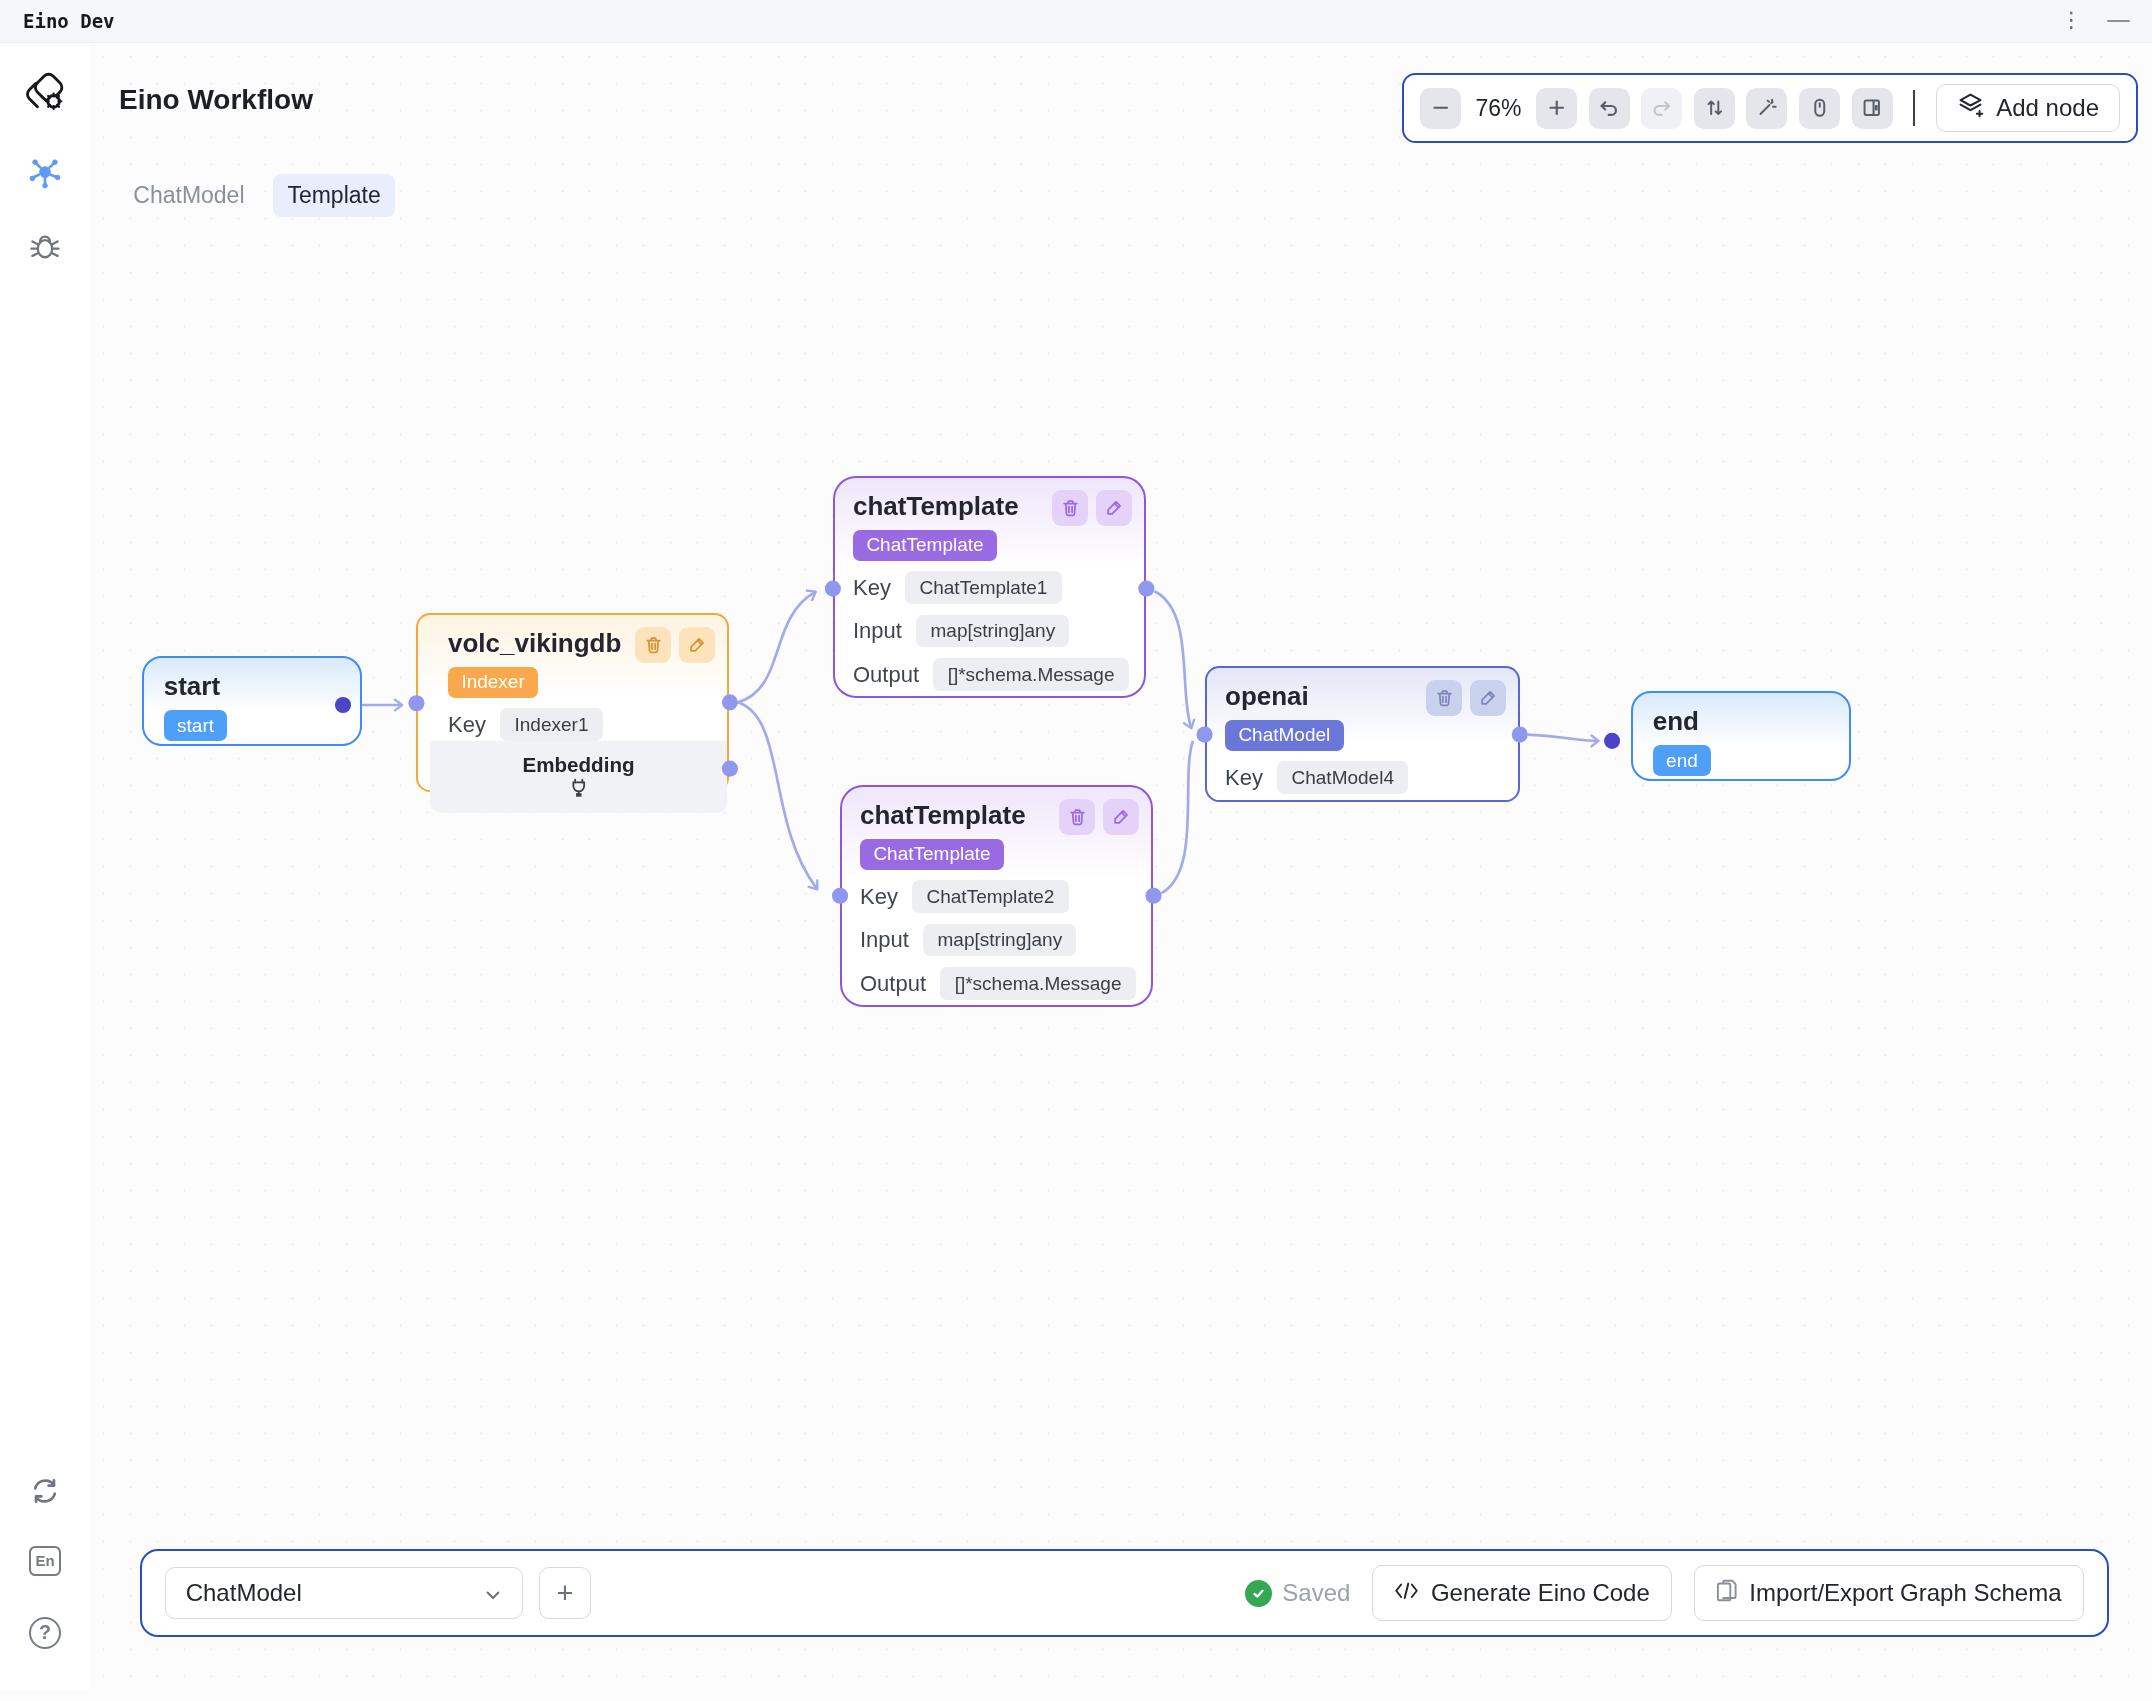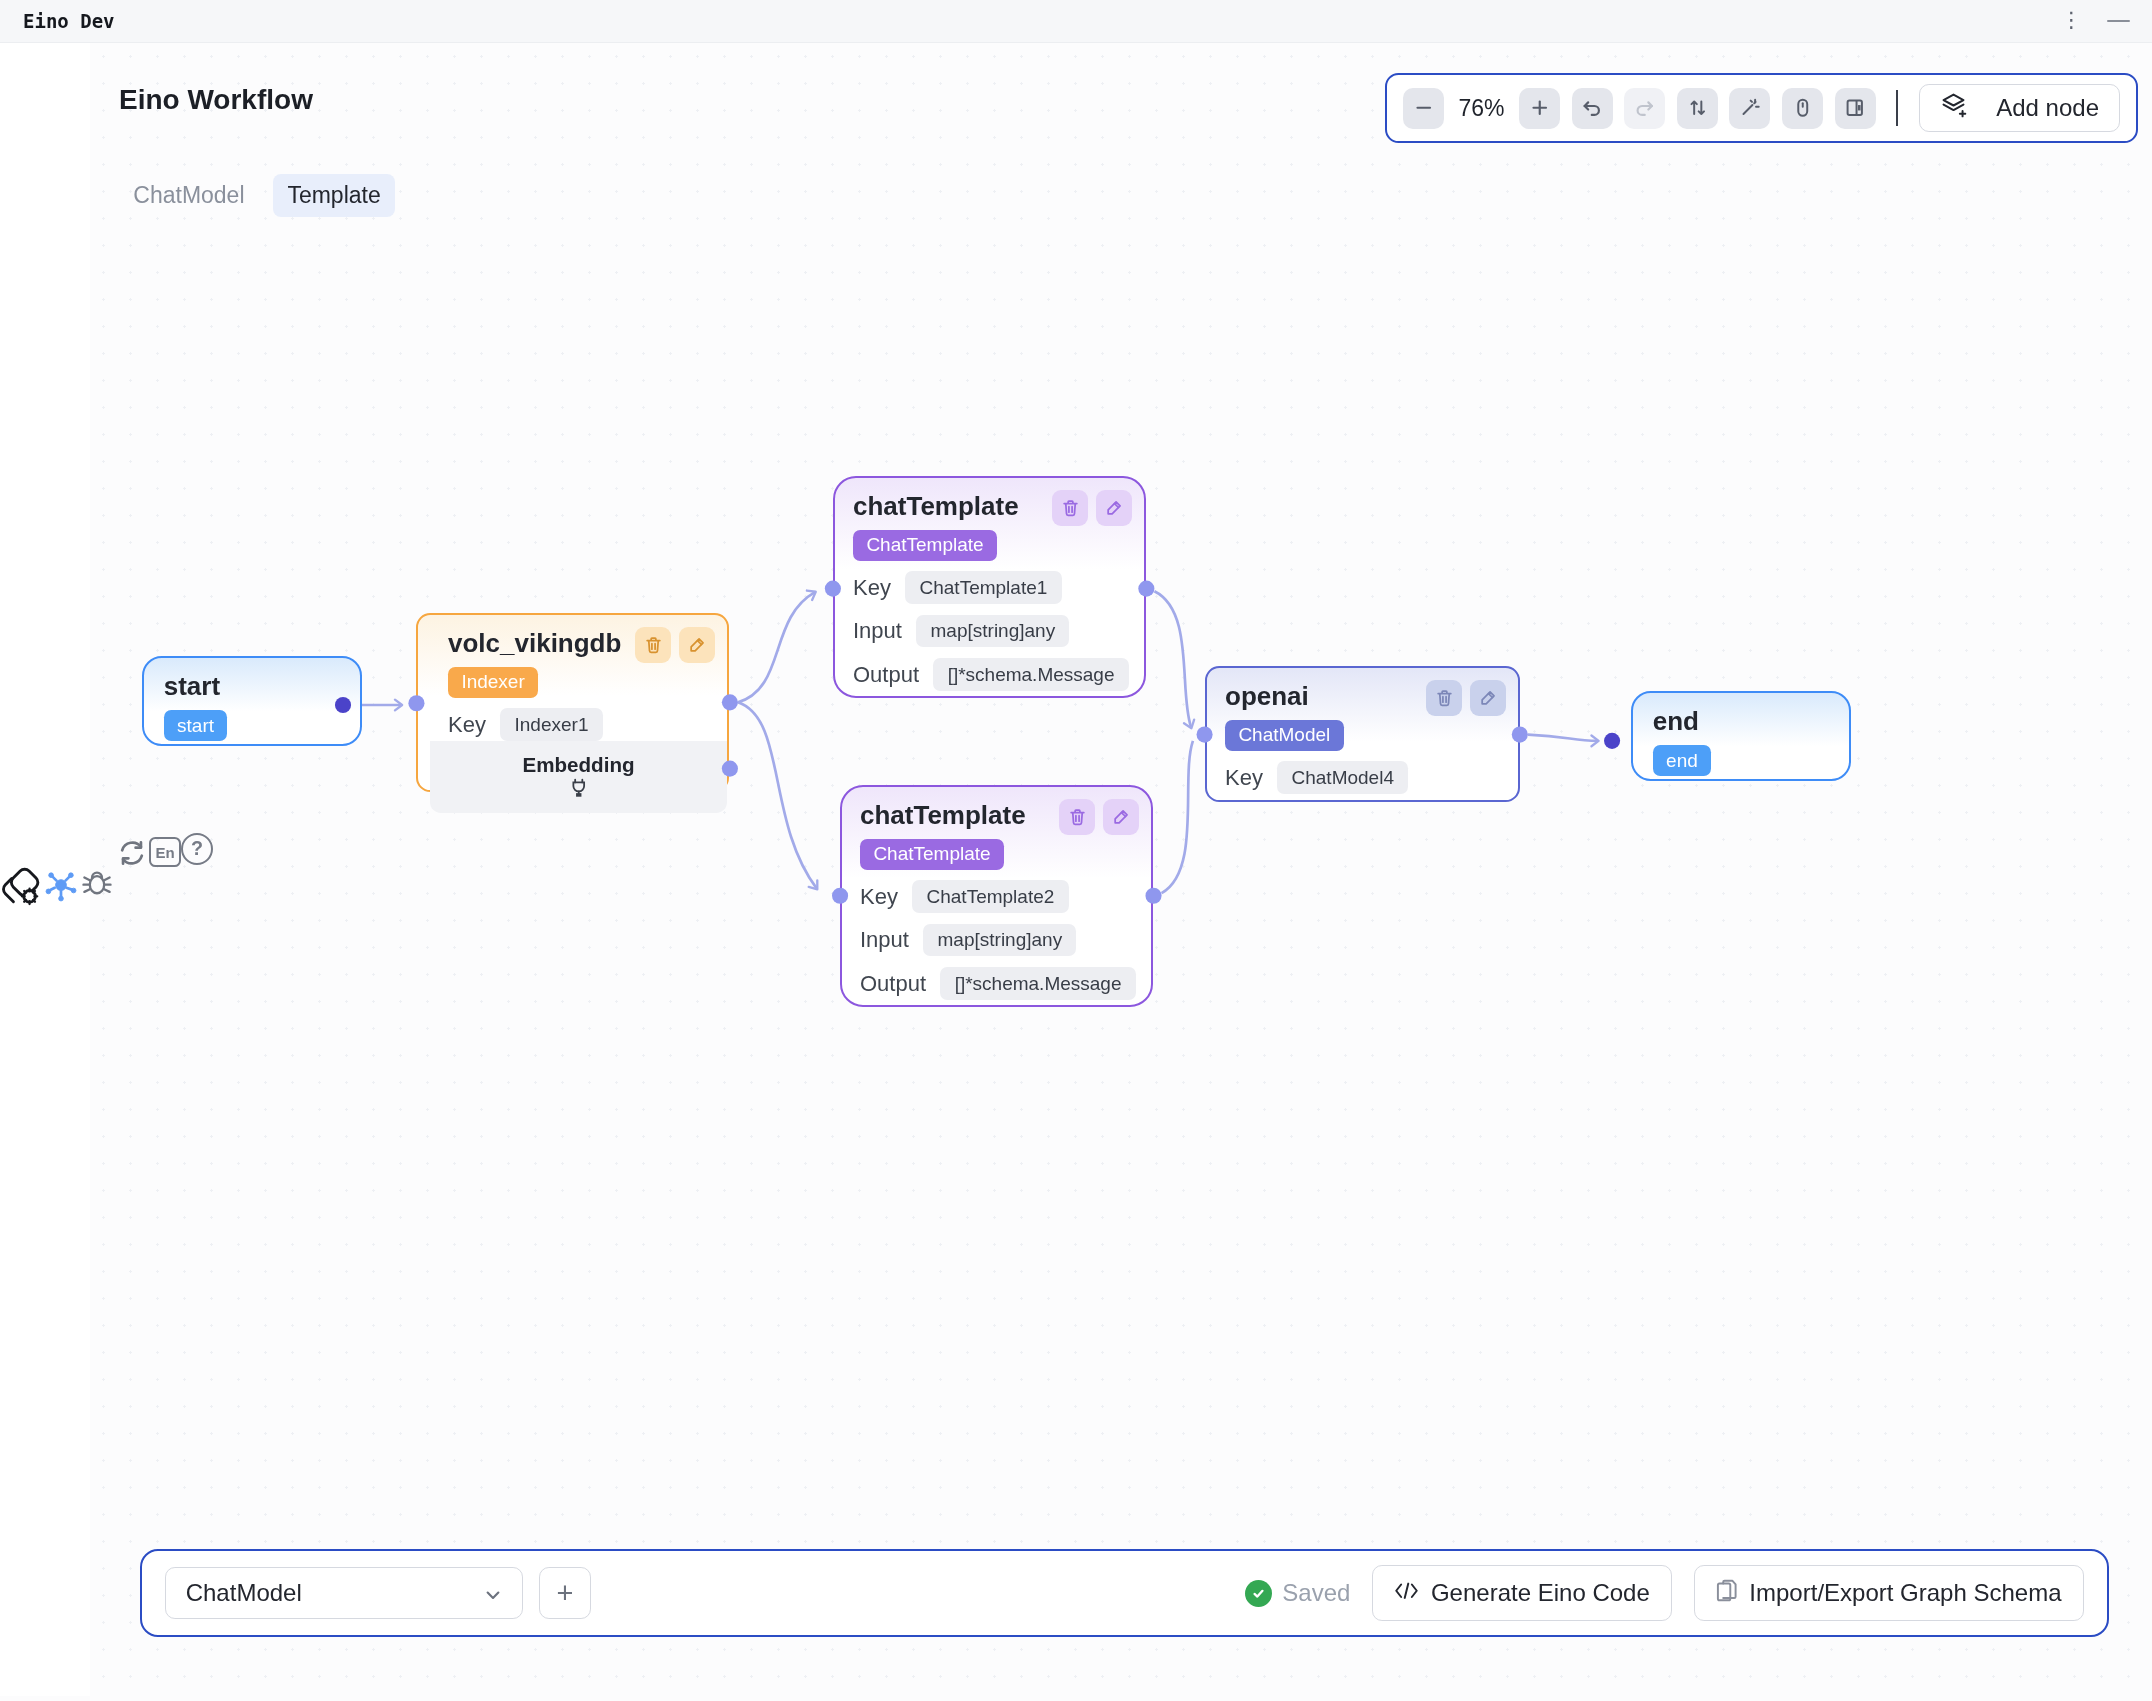--- a/index.html
+++ b/index.html
@@ -10,22 +10,22 @@
   .titlebar { position:absolute; left:0; top:0; width:2153px; height:43px;
               background:#f6f7f9; border-bottom:0.9px solid #eceef1;
               display:flex; align-items:center; padding:0 23px; z-index:20; }
   .titlebar .app-title { font-family:"DejaVu Sans Mono", monospace; font-weight:bold;
               font-size:19px; color:#15181e; }
   .titlebar .tb-right { margin-left:auto; display:flex; align-items:center; gap:25px; color:#5f6470; }
   .kebab { font-size:21.5px; line-height:1; letter-spacing:0; }
   .minimize { width:23px; height:2.7px; background:#8a8f99; border-radius:1.8px; }
 
   
-  .sidebar { position:absolute; left:0; top:37px; width:90px; height:1659px;
-             background:#ffffff; z-index:15; display:flex; flex-direction:row; align-items:center; }
+  .sidebar { position:absolute; left:0; top:31px; width:90px; height:1659px;
+             background:#ffffff; z-index:15; display:flex; flex-direction:column; align-items:center; }
   .side-icon { width:43px; height:43px; display:flex; align-items:center; justify-content:center; cursor:pointer; }
   .logo-wrap { margin-top:39px; }
   .net-wrap  { margin-top:38px; }
   .bug-wrap  { margin-top:30px; }
   .side-spacer { flex:1; }
   .en-box { width:32px; height:30px; border:2.2px solid #767b86; border-radius:6.3px;
             display:flex; align-items:center; justify-content:center;
             font-size:15px; font-weight:bold; color:#767b86; }
   .help-box { width:32px; height:32px; border:2.2px solid #767b86; border-radius:50%;
             display:flex; align-items:center; justify-content:center;
@@ -52,21 +52,21 @@
   
   .toolbar { position:absolute; right:14.3px; top:73px; height:70px; background:#ffffff;
              border:2.2px solid #2b4cc4; border-radius:13.4px; display:flex; align-items:center;
              padding:0 16px; gap:11.6px; z-index:10; }
   .tbtn { width:41px; height:41px; border-radius:9.9px; background:#e4e6ec; border:none;
           display:flex; align-items:center; justify-content:center; color:#575d6a; cursor:pointer; }
   .tbtn.disabled { background:#f0f1f5; color:#c0c4cd; }
   .zoom-level { font-size:23px; color:#1f232b; min-width:52px; text-align:center; }
   .tool-divider { width:1.8px; height:36px; background:#3a3f4a; margin:0 9px; }
   .add-node-btn { height:48px; background:#fff; border:1.8px solid #d6d9e0; border-radius:9.9px;
-          display:flex; align-items:center; gap:28px; padding:0 19.7px; font-size:24px;
+          display:flex; align-items:center; gap:11px; padding:0 19.7px; font-size:24px;
           color:#23262e; cursor:pointer; }
 
   
   .node { position:absolute; z-index:2; }
   .node-title { font-size:26px; font-weight:bold; color:#23262e; }
   .badge { display:inline-block; color:#fff; font-size:19px; padding:4.5px 13.4px;
            border-radius:7.2px; margin-top:8px; }
   .row { display:flex; align-items:center; gap:14.3px; margin-top:10.7px; }
   .lbl { font-size:22px; color:#40464f; }
   .chip { background:#edeef2; border-radius:7.2px; padding:5.4px 14.3px; font-size:19px; color:#383d47; }

